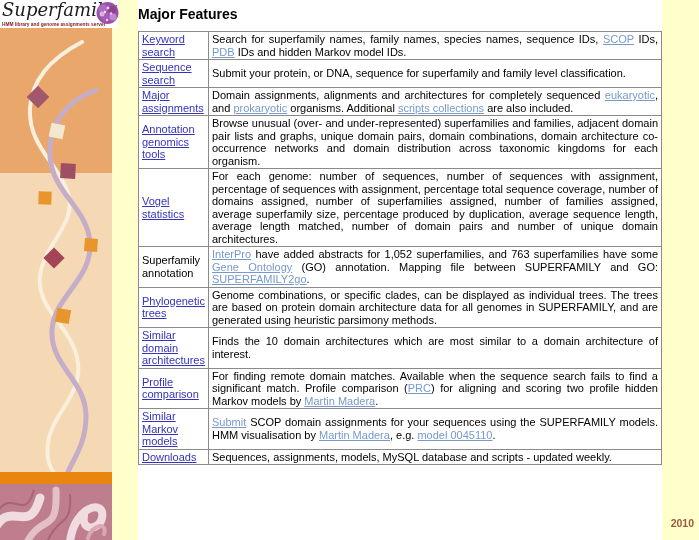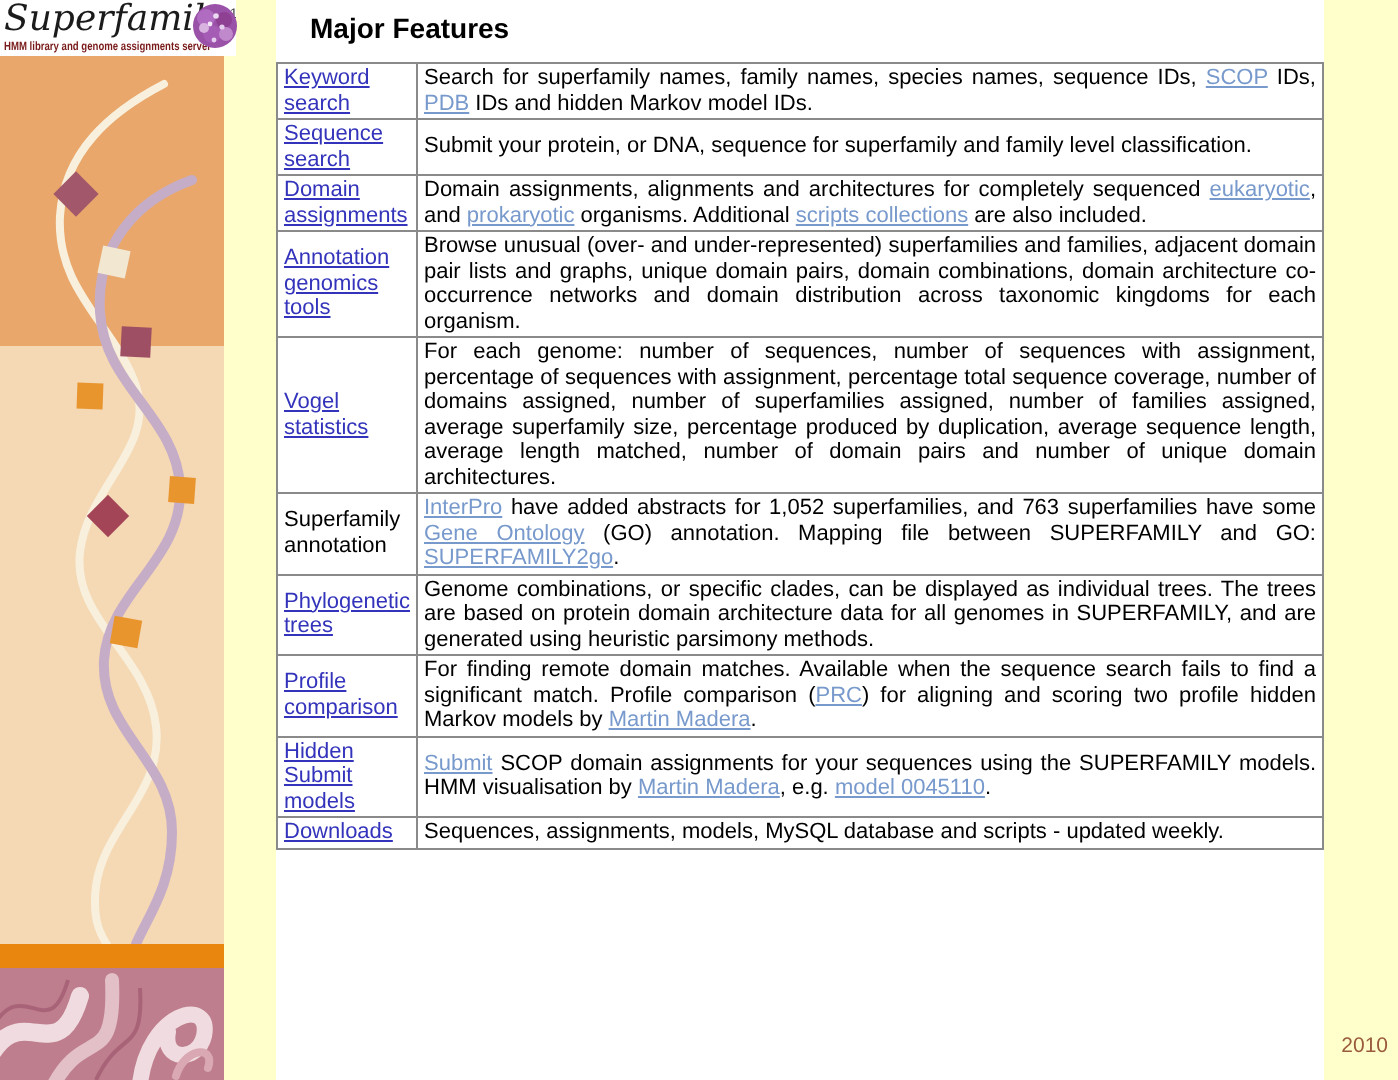--- a/index.html
+++ b/index.html
@@ -11,38 +11,38 @@
     position:relative; overflow:hidden;
   }
 
   
   .main-panel {
     position:absolute; left:138px; top:0; width:524px; height:540px;
     background:#ffffff;
   }
   .page-title {
     font-size:14px; font-weight:bold; color:#000;
-    margin:6px 0 9px 17px; font-family:"Liberation Sans", sans-serif;
+    margin:6px 0 9px 0; font-family:"Liberation Sans", sans-serif;
   }
   table.features { border-collapse:collapse; width:524px; table-layout:fixed; background:#fff; }
   table.features td {
     border:1px solid #8a8a8a;
     font-size:11px; line-height:12.5px;
     padding:1px 3px;
     vertical-align:middle;
     color:#000;
   }
   td.label-cell { width:70px; word-wrap:break-word; }
   td.desc-cell  { text-align:justify; }
   a.nav-link  { color:#3333BB; text-decoration:underline; cursor:pointer; }
   a.text-link { color:#7799CC; text-decoration:underline; cursor:pointer; }
 
   .year {
     position:absolute; right:5px; top:517px;
-    font-size:10.5px; font-weight:normal; color:#9a5b3d;
+    font-size:10.5px; font-weight:bold; color:#9a5b3d;
   }
 
   
   .sidebar { position:absolute; left:0; top:0; width:121px; height:540px; }
   .logo-block {
     position:absolute; top:0; left:0; width:118px; height:28px;
     background:#ffffff; padding:1px 0 0 2px; overflow:hidden;
   }
   .logo-line { white-space:nowrap; }
   .logo-text {
@@ -74,45 +74,49 @@
     <tbody>
         <tr>
           <td class="label-cell"><a href="#" class="nav-link">Keyword search</a></td>
           <td class="desc-cell">Search for superfamily names, family names, species names, sequence IDs, <a href="#" class="text-link">SCOP</a> IDs, <a href="#" class="text-link">PDB</a> IDs and hidden Markov model IDs.</td>
         </tr>
         <tr>
           <td class="label-cell"><a href="#" class="nav-link">Sequence search</a></td>
           <td class="desc-cell">Submit your protein, or DNA, sequence for superfamily and family level classification.</td>
         </tr>
         <tr>
-          <td class="label-cell"><a href="#" class="nav-link">Domain assignments</a></td>
+          <td class="label-cell"><a href="#" class="nav-link">Major assignments</a></td>
           <td class="desc-cell">Domain assignments, alignments and architectures for completely sequenced <a href="#" class="text-link">eukaryotic</a>, and <a href="#" class="text-link">prokaryotic</a> organisms. Additional <a href="#" class="text-link">scripts collections</a> are also included.</td>
         </tr>
         <tr>
           <td class="label-cell"><a href="#" class="nav-link">Annotation genomics tools</a></td>
           <td class="desc-cell">Browse unusual (over- and under-represented) superfamilies and families, adjacent domain pair lists and graphs, unique domain pairs, domain combinations, domain architecture co-occurrence networks and domain distribution across taxonomic kingdoms for each organism.</td>
         </tr>
         <tr>
           <td class="label-cell"><a href="#" class="nav-link">Vogel statistics</a></td>
           <td class="desc-cell">For each genome: number of sequences, number of sequences with assignment, percentage of sequences with assignment, percentage total sequence coverage, number of domains assigned, number of superfamilies assigned, number of families assigned, average superfamily size, percentage produced by duplication, average sequence length, average length matched, number of domain pairs and number of unique domain architectures.</td>
         </tr>
         <tr>
           <td class="label-cell"><span>Superfamily annotation</span></td>
           <td class="desc-cell"><a href="#" class="text-link">InterPro</a> have added abstracts for 1,052 superfamilies, and 763 superfamilies have some <a href="#" class="text-link">Gene Ontology</a> (GO) annotation. Mapping file between SUPERFAMILY and GO: <a href="#" class="text-link">SUPERFAMILY2go</a>.</td>
         </tr>
         <tr>
           <td class="label-cell"><a href="#" class="nav-link">Phylogenetic trees</a></td>
           <td class="desc-cell">Genome combinations, or specific clades, can be displayed as individual trees. The trees are based on protein domain architecture data for all genomes in SUPERFAMILY, and are generated using heuristic parsimony methods.</td>
         </tr>
         <tr>
+          <td class="label-cell"><a href="#" class="nav-link">Similar domain architectures</a></td>
+          <td class="desc-cell">Finds the 10 domain architectures which are most similar to a domain architecture of interest.</td>
+        </tr>
+        <tr>
           <td class="label-cell"><a href="#" class="nav-link">Profile comparison</a></td>
           <td class="desc-cell">For finding remote domain matches. Available when the sequence search fails to find a significant match. Profile comparison (<a href="#" class="text-link">PRC</a>) for aligning and scoring two profile hidden Markov models by <a href="#" class="text-link">Martin Madera</a>.</td>
         </tr>
         <tr>
-          <td class="label-cell"><a href="#" class="nav-link">Hidden Submit models</a></td>
+          <td class="label-cell"><a href="#" class="nav-link">Similar Markov models</a></td>
           <td class="desc-cell"><a href="#" class="text-link">Submit</a> SCOP domain assignments for your sequences using the SUPERFAMILY models. HMM visualisation by <a href="#" class="text-link">Martin Madera</a>, e.g. <a href="#" class="text-link">model 0045110</a>.</td>
         </tr>
         <tr>
           <td class="label-cell"><a href="#" class="nav-link">Downloads</a></td>
           <td class="desc-cell">Sequences, assignments, models, MySQL database and scripts - updated weekly.</td>
         </tr>
       </tbody>
   </table>
 </div>
 

